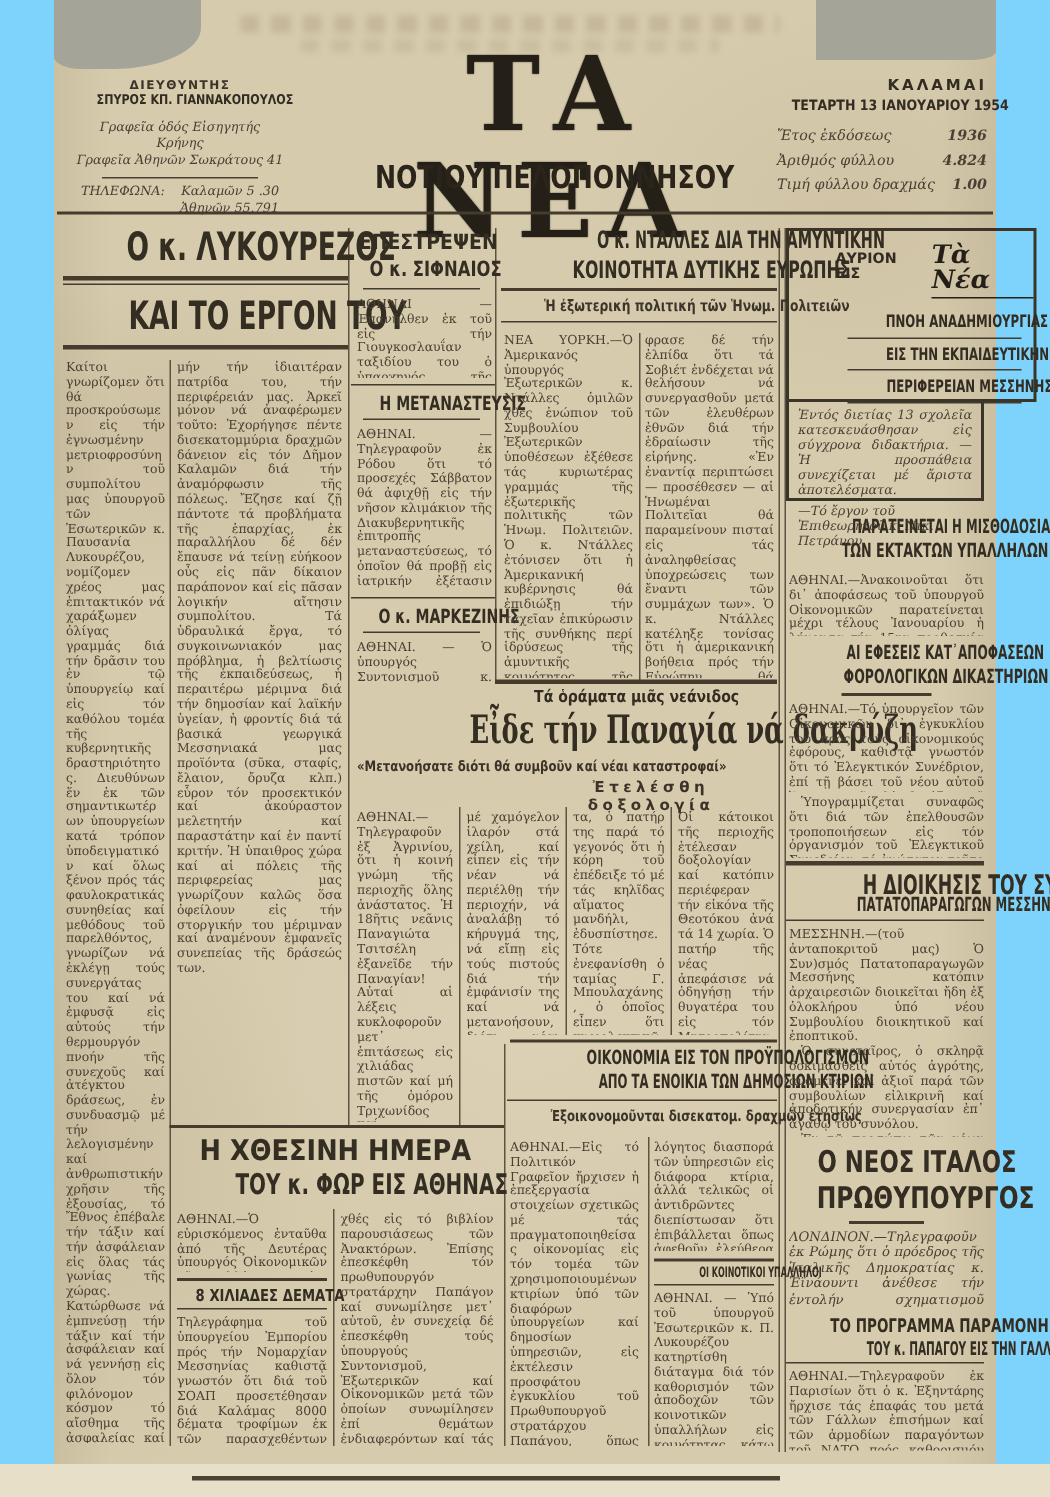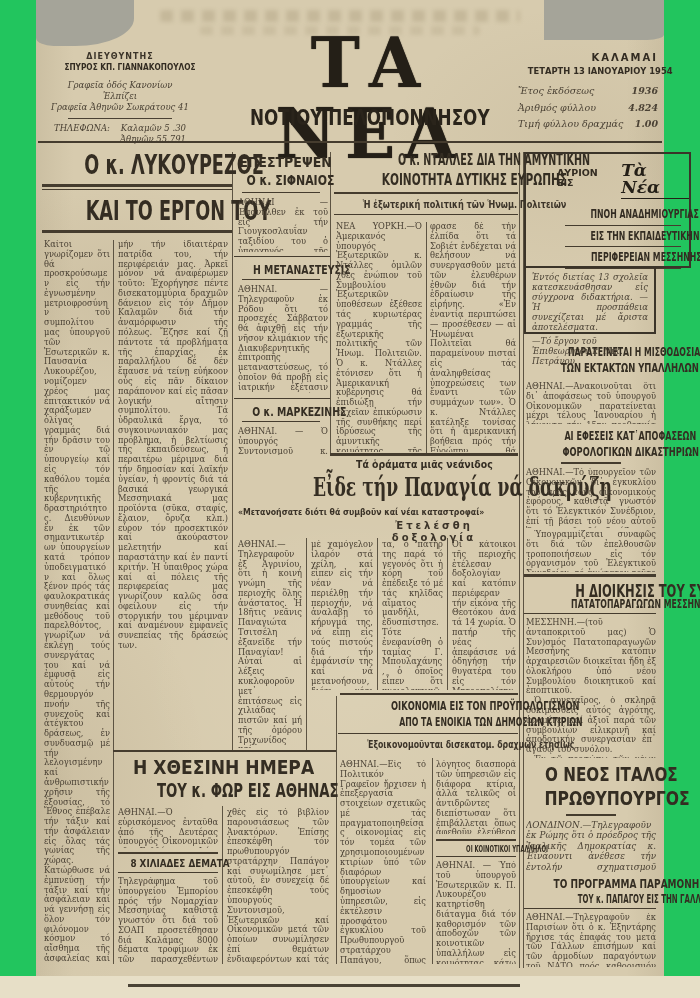--- a/index.html
+++ b/index.html
@@ -1,17 +1,17 @@
 <!DOCTYPE html>
 <html><head>
 <meta charset="utf-8">
 <style>
   html,body{margin:0;padding:0;width:700px;height:998px;overflow:hidden;}
   body{background:#e7dfc7;font-family:"DejaVu Serif",serif;}
-  #page{position:relative;width:700px;height:998px;background:#22c55e;}
+  #page{position:relative;width:700px;height:998px;background:#7dd3fc;}
   #paper{position:absolute;left:36px;top:0;width:628px;height:976px;background:#d7cbae;}
   #paper:after{content:"";position:absolute;inset:0;pointer-events:none;background:
     radial-gradient(220px 160px at 12% 30%,rgba(120,100,66,.10),transparent 70%),
     radial-gradient(260px 200px at 85% 15%,rgba(120,100,66,.08),transparent 70%),
     radial-gradient(300px 240px at 50% 70%,rgba(255,250,230,.12),transparent 70%),
     radial-gradient(200px 300px at 5% 80%,rgba(110,92,60,.10),transparent 70%),
     linear-gradient(90deg,rgba(100,85,55,.10),transparent 6%,transparent 94%,rgba(100,85,55,.10));}
   .abs{position:absolute;}
   .rule{position:absolute;background:#453c2e;}
   .vrule{position:absolute;background:#5c5342;width:1px;}
@@ -34,21 +34,21 @@
   <div id="paper"></div>
 
   <div class="corner" style="left:36px;top:0;width:98px;height:46px;border-radius:0 0 60% 18%;"></div>
   <div class="corner" style="left:544px;top:0;width:120px;height:40px;border-radius:0 0 14% 0;"></div>
   <div class="ghost" style="left:160px;top:10px;width:360px;height:12px;"></div>
   <div class="ghost" style="left:200px;top:26px;width:280px;height:9px;opacity:.35;"></div>
 
   <div class="abs" style="left:50px;top:52px;width:140px;text-align:center;">
     <div style="font:bold 8px/1.2 'DejaVu Sans',sans-serif;color:#3b3429;letter-spacing:1px;">ΔΙΕΥΘΥΝΤΗΣ</div>
     <div style="font:bold 9px/1.3 'DejaVu Sans',sans-serif;color:#322b21;"><span class="cond" style="transform:scaleX(.82);">ΣΠΥΡΟΣ ΚΠ. ΓΙΑΝΝΑΚΟΠΟΥΛΟΣ</span></div>
-    <div class="mast-it" style="margin-top:7px;">Γραφεῖα ὁδός Κανονίων Ἐλπίζει</div>
+    <div class="mast-it" style="margin-top:7px;">Γραφεῖα ὁδός Εἰσηγητής Κρήνης</div>
     <div class="mast-it">Γραφεῖα Ἀθηνῶν Σωκράτους 41</div>
     <div style="border-top:1px solid #4a4134;margin:5px 18px 4px;"></div>
     <div class="mast-it rowline" style="padding:0 4px;">
         <span>ΤΗΛΕΦΩΝΑ:</span>
         <span>Καλαμῶν 5 .30</span>
       </div>
     <div class="mast-it" style="text-align:right;padding-right:4px;">Ἀθηνῶν 55.791</div>
   </div>
 
   <div class="abs" style="left:210px;top:30px;width:320px;text-align:center;">

